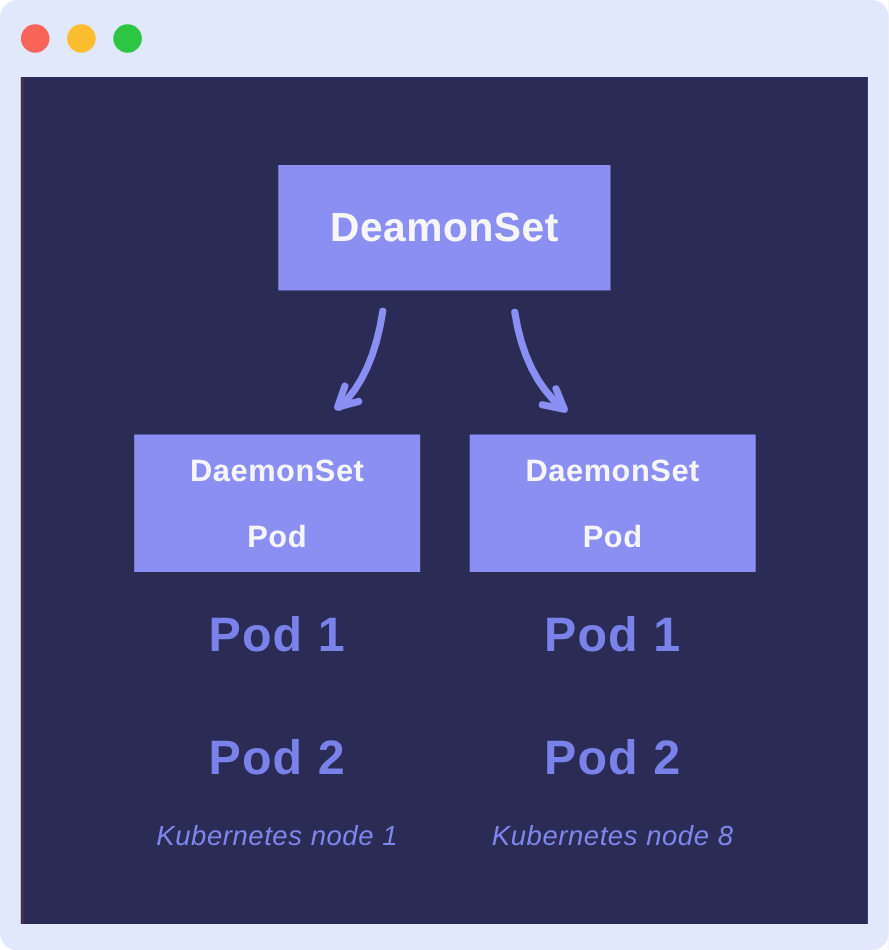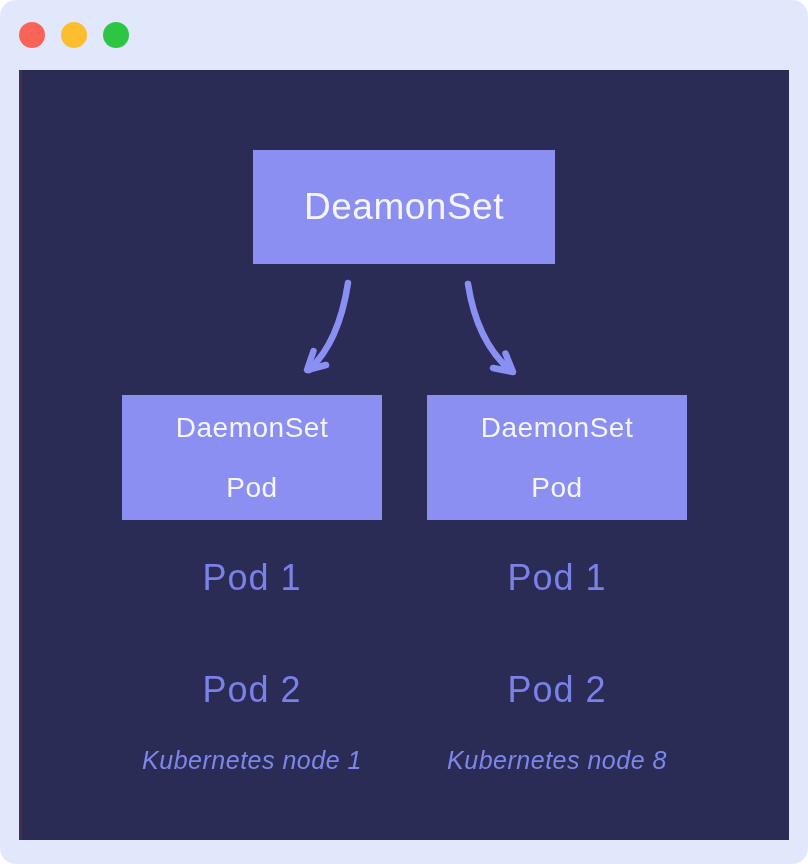--- a/index.html
+++ b/index.html
@@ -33,21 +33,21 @@
     width: 770px; height: 770px;
     background: #2a2c55;
     border-left: 3px solid #44304a;
   }
   .box {
     position: absolute;
     background: #8b8ff2;
     display: flex; flex-direction: column;
     justify-content: center;
     color: #f6f6fa;
-    font-weight: normal;
+    font-weight: bold;
     text-align: center;
   }
   .root-box {
     left: 231px; top: 80px;
     width: 302px; height: 114px;
     font-size: 37px;
     letter-spacing: 0.5px;
   }
   .pod-box {
     left: 0; top: 0;
@@ -72,22 +72,22 @@
     position: absolute;
     top: 325px;
     width: 260px;
     text-align: center;
   }
   .column.left  { left: 100px; }
   .column.right { left: 405px; }
   .column .pod-box { position: relative; }
   .pod-label {
     color: #7a81e8;
-    font-size: 36px;
-    font-weight: 400;
+    font-size: 44px;
+    font-weight: 700;
     letter-spacing: 1px;
     line-height: 50px;
   }
   .pod-label.first { margin-top: 33px; }
   .pod-label.second { margin-top: 62px; }
   .node-label {
     margin-top: 31px;
     color: #7e86ec;
     font-size: 25px;
     font-weight: 400;

